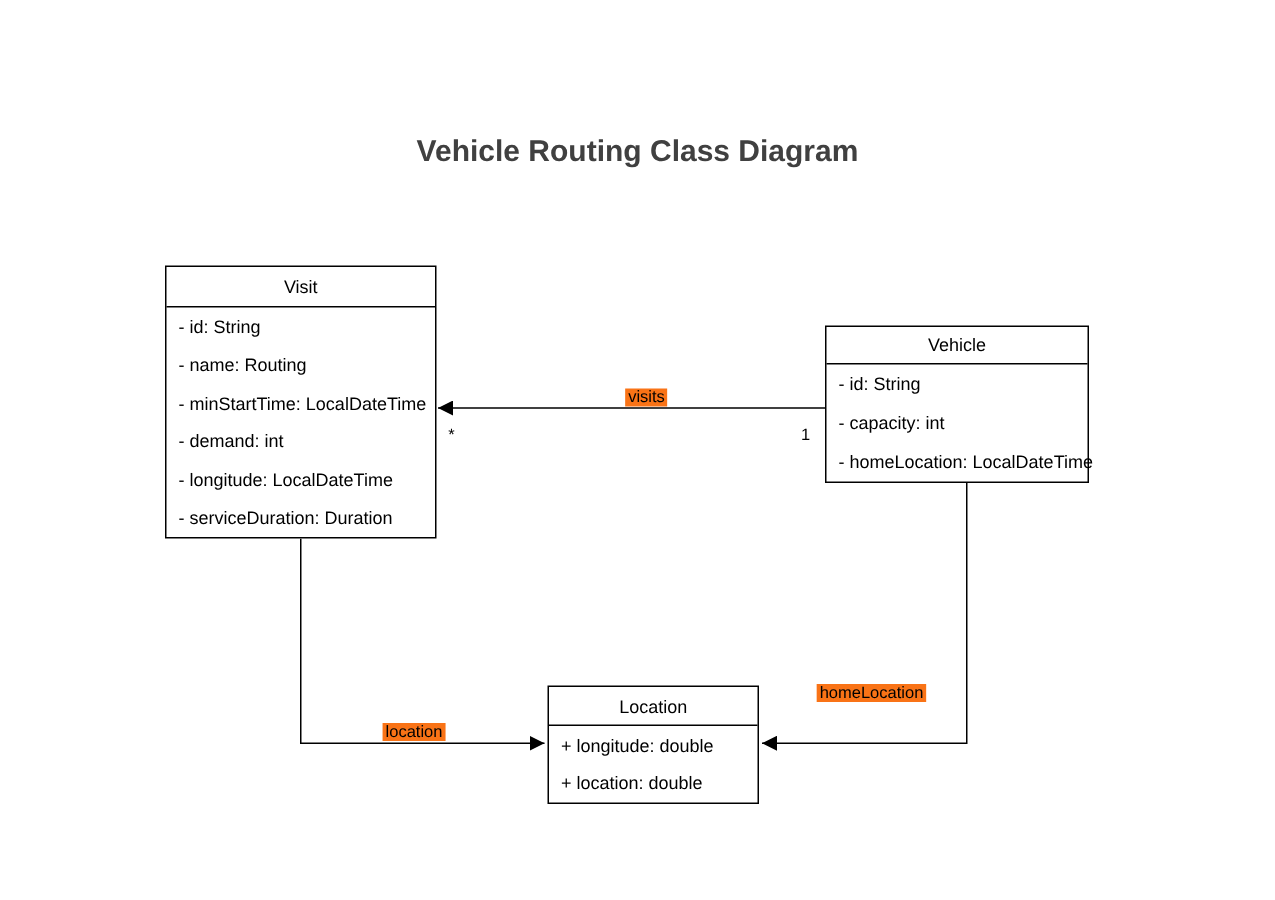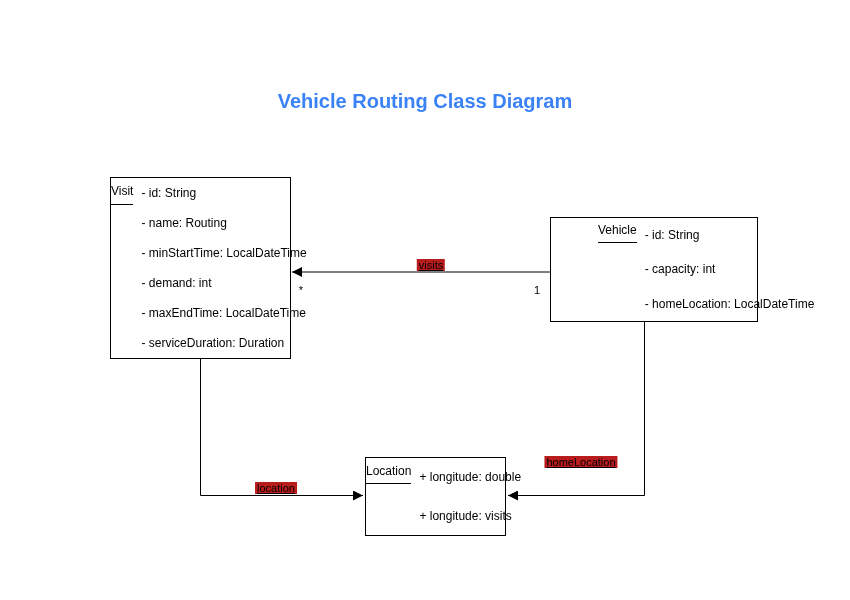--- a/index.html
+++ b/index.html
@@ -18,28 +18,29 @@
   }
   .diagram-title {
     position: absolute;
     left: 0;
     top: 89px;
     width: 850px;
     text-align: center;
     font-size: 20px;
     font-weight: bold;
     line-height: 24px;
-    color: #3b82f6;
+    color: #404040;
   }
   .uml-class {
     position: absolute;
     background: #ffffff;
     border: 1px solid #000000;
     box-sizing: border-box;
     display: flex;
+    flex-direction: column;
   }
   .uml-class .class-header {
     border-bottom: 1px solid #000000;
     display: flex;
     align-items: center;
     justify-content: center;
     font-size: 12px;
     flex: 0 0 auto;
   }
   .uml-class .class-attrs {
@@ -50,40 +51,39 @@
   .uml-class .class-attr {
     flex: 1 1 0;
     display: flex;
     align-items: center;
     padding-left: 8px;
     font-size: 12px;
     white-space: nowrap;
   }
   #class-visit    { left: 110px; top: 177px; width: 181px; height: 182px; }
   #class-visit .class-header    { height: 26px; }
-  #class-vehicle  { left: 550px; top: 217px; width: 208px; height: 105px; padding-left: 47px; }
+  #class-vehicle  { left: 550px; top: 217px; width: 176px; height: 105px; }
   #class-vehicle .class-header  { height: 24px; }
   #class-location { left: 365px; top: 457px; width: 141px; height: 79px; }
   #class-location .class-header { height: 25px; }
 
   .edges-svg {
     position: absolute;
     left: 0; top: 0;
     width: 850px;
     height: 600px;
   }
   .edge-label {
     position: absolute;
     font-size: 11px;
     line-height: 12px;
     transform: translateX(-50%);
-    background: #b91c1c;
+    background: #f97316;
     padding: 0 2px;
     white-space: nowrap;
-    text-decoration: underline;
   }
   .mult-label {
     position: absolute;
     font-size: 11px;
     line-height: 12px;
     transform: translateX(-50%);
     white-space: nowrap;
   }
 </style>
 </head>
@@ -110,35 +110,35 @@
   <span class="edge-label" style="left:276px; top:482px;">location</span>
   <span class="edge-label" style="left:581px; top:456px;">homeLocation</span>
 
   <div class="uml-class" id="class-visit">
     <div class="class-header">Visit</div>
     <div class="class-attrs">
       <div class="class-attr">- id: String</div>
       <div class="class-attr">- name: Routing</div>
       <div class="class-attr">- minStartTime: LocalDateTime</div>
       <div class="class-attr">- demand: int</div>
-      <div class="class-attr">- maxEndTime: LocalDateTime</div>
+      <div class="class-attr">- longitude: LocalDateTime</div>
       <div class="class-attr">- serviceDuration: Duration</div>
     </div>
   </div>
 
   <div class="uml-class" id="class-vehicle">
     <div class="class-header">Vehicle</div>
     <div class="class-attrs">
       <div class="class-attr">- id: String</div>
       <div class="class-attr">- capacity: int</div>
       <div class="class-attr">- homeLocation: LocalDateTime</div>
     </div>
   </div>
 
   <div class="uml-class" id="class-location">
     <div class="class-header">Location</div>
     <div class="class-attrs">
       <div class="class-attr">+ longitude: double</div>
-      <div class="class-attr">+ longitude: visits</div>
+      <div class="class-attr">+ location: double</div>
     </div>
   </div>
 
 </div>
 
 </body></html>

